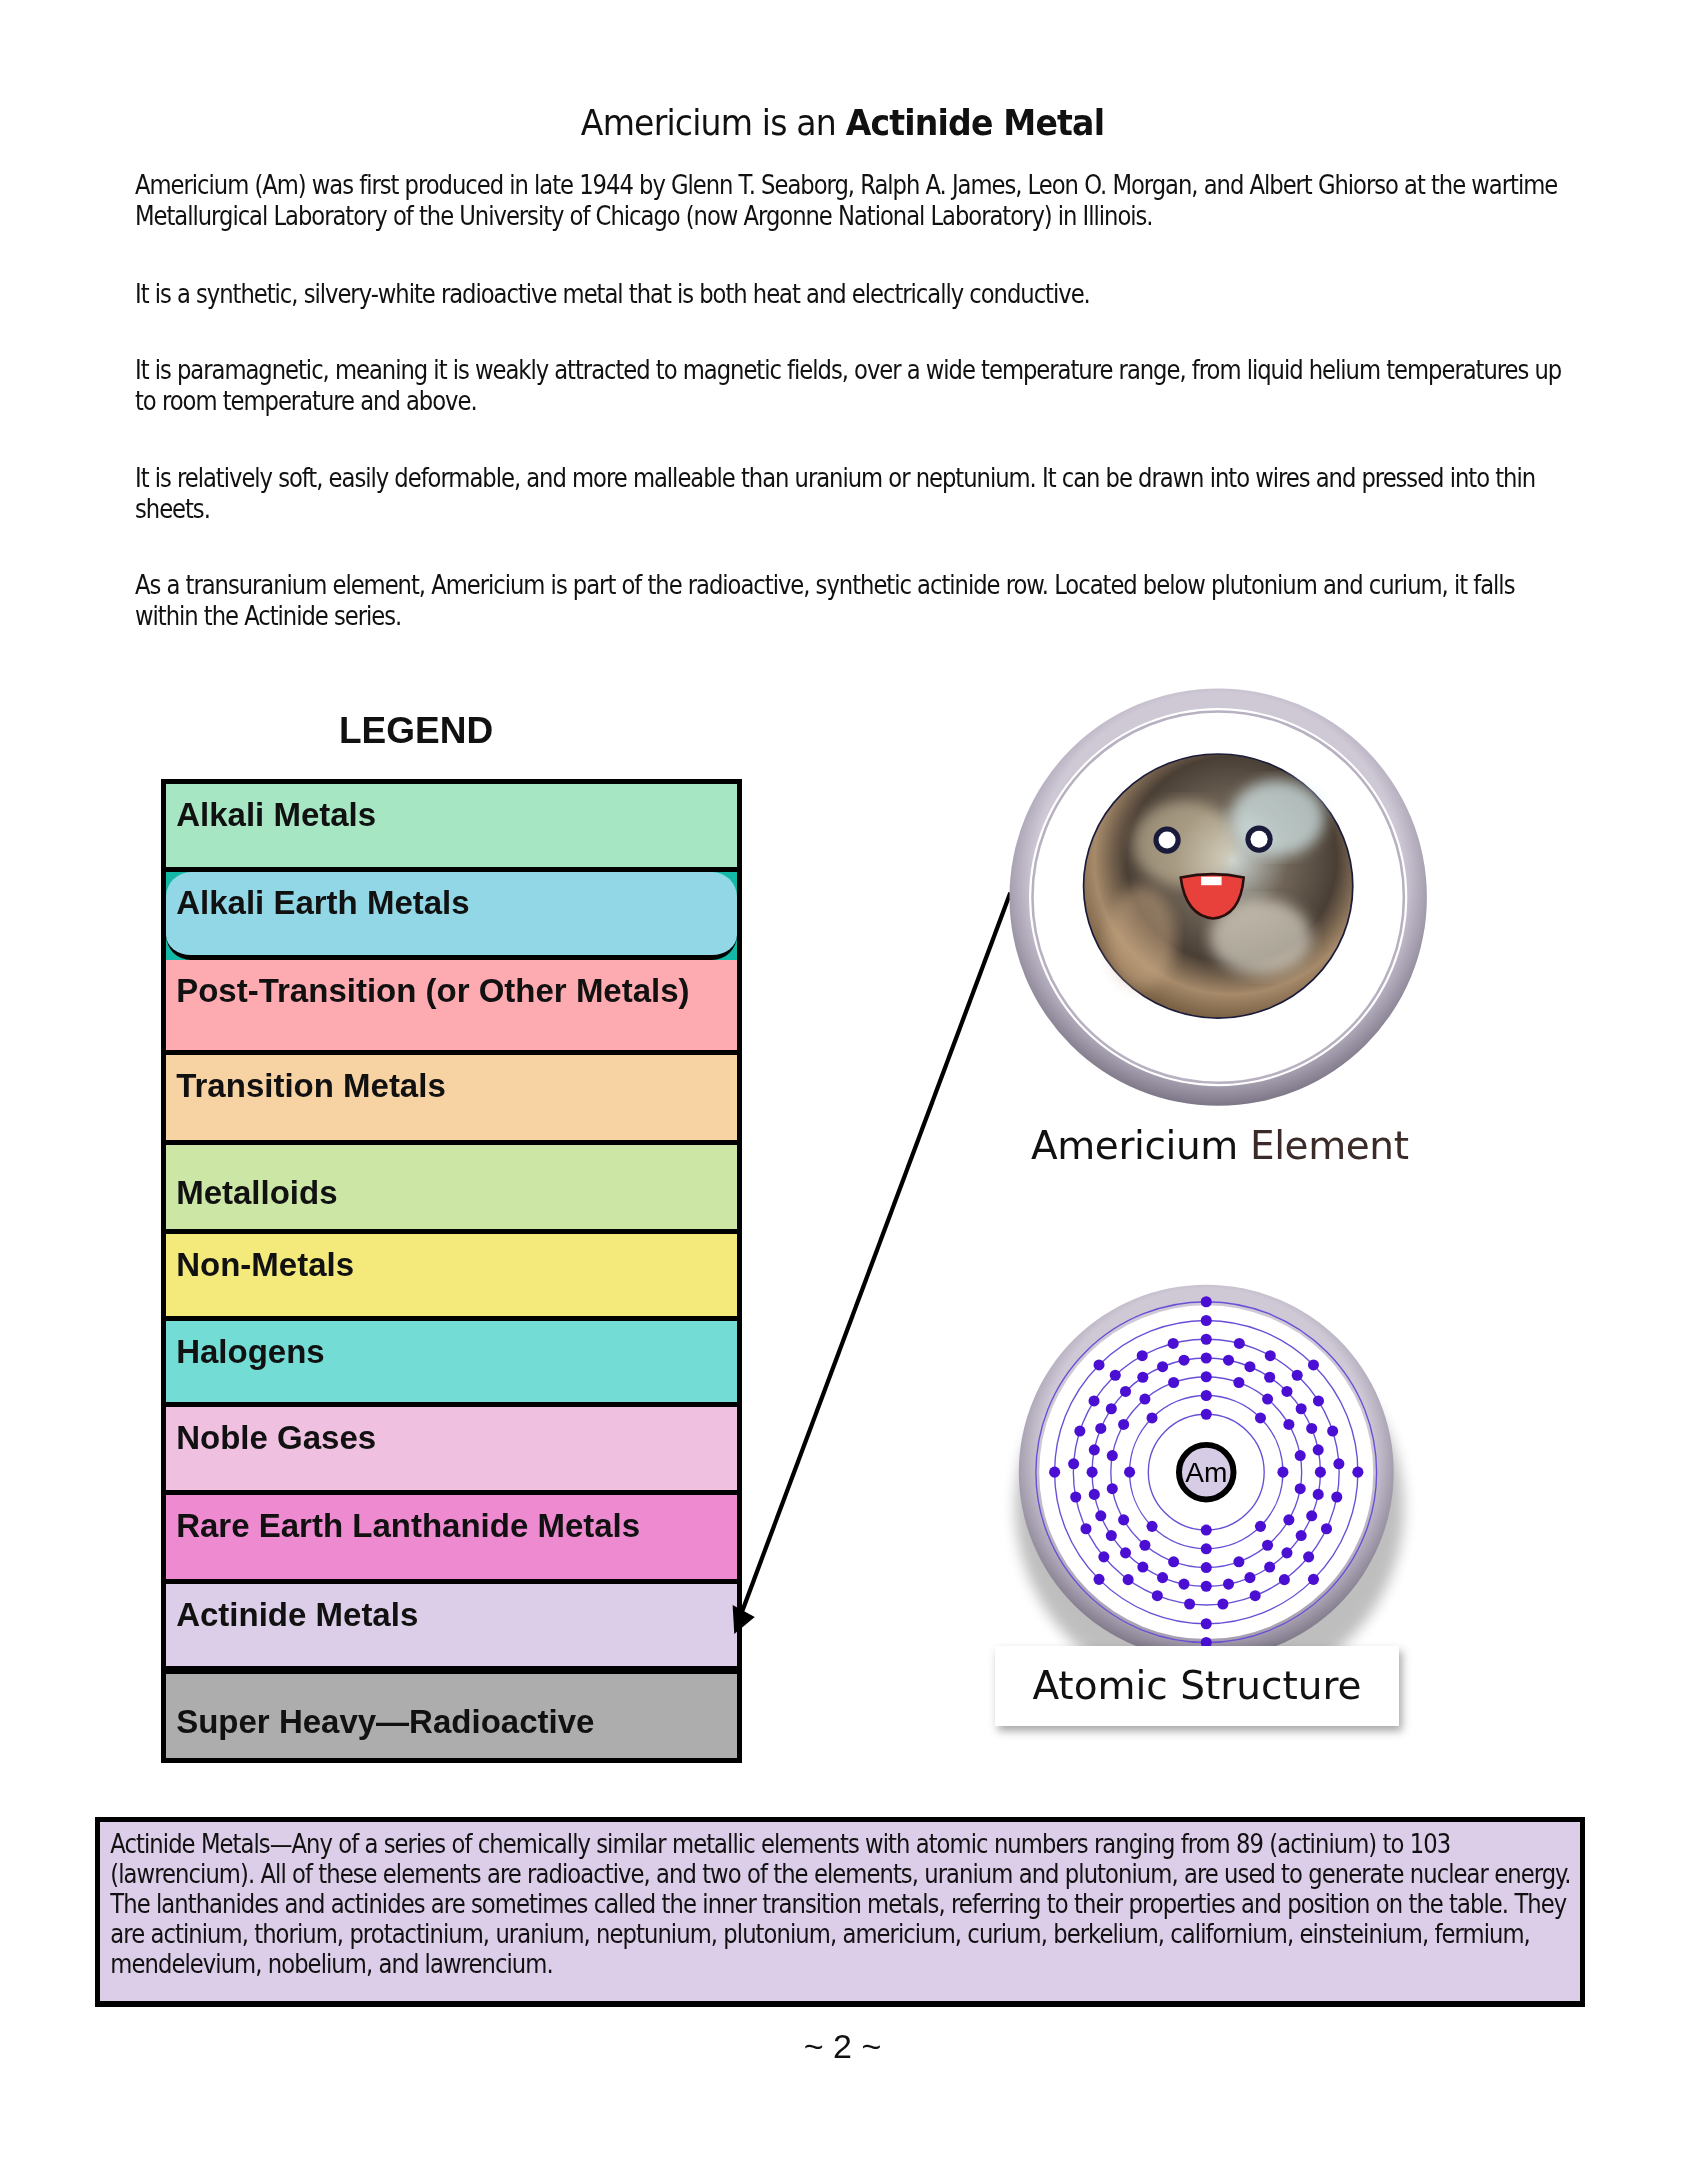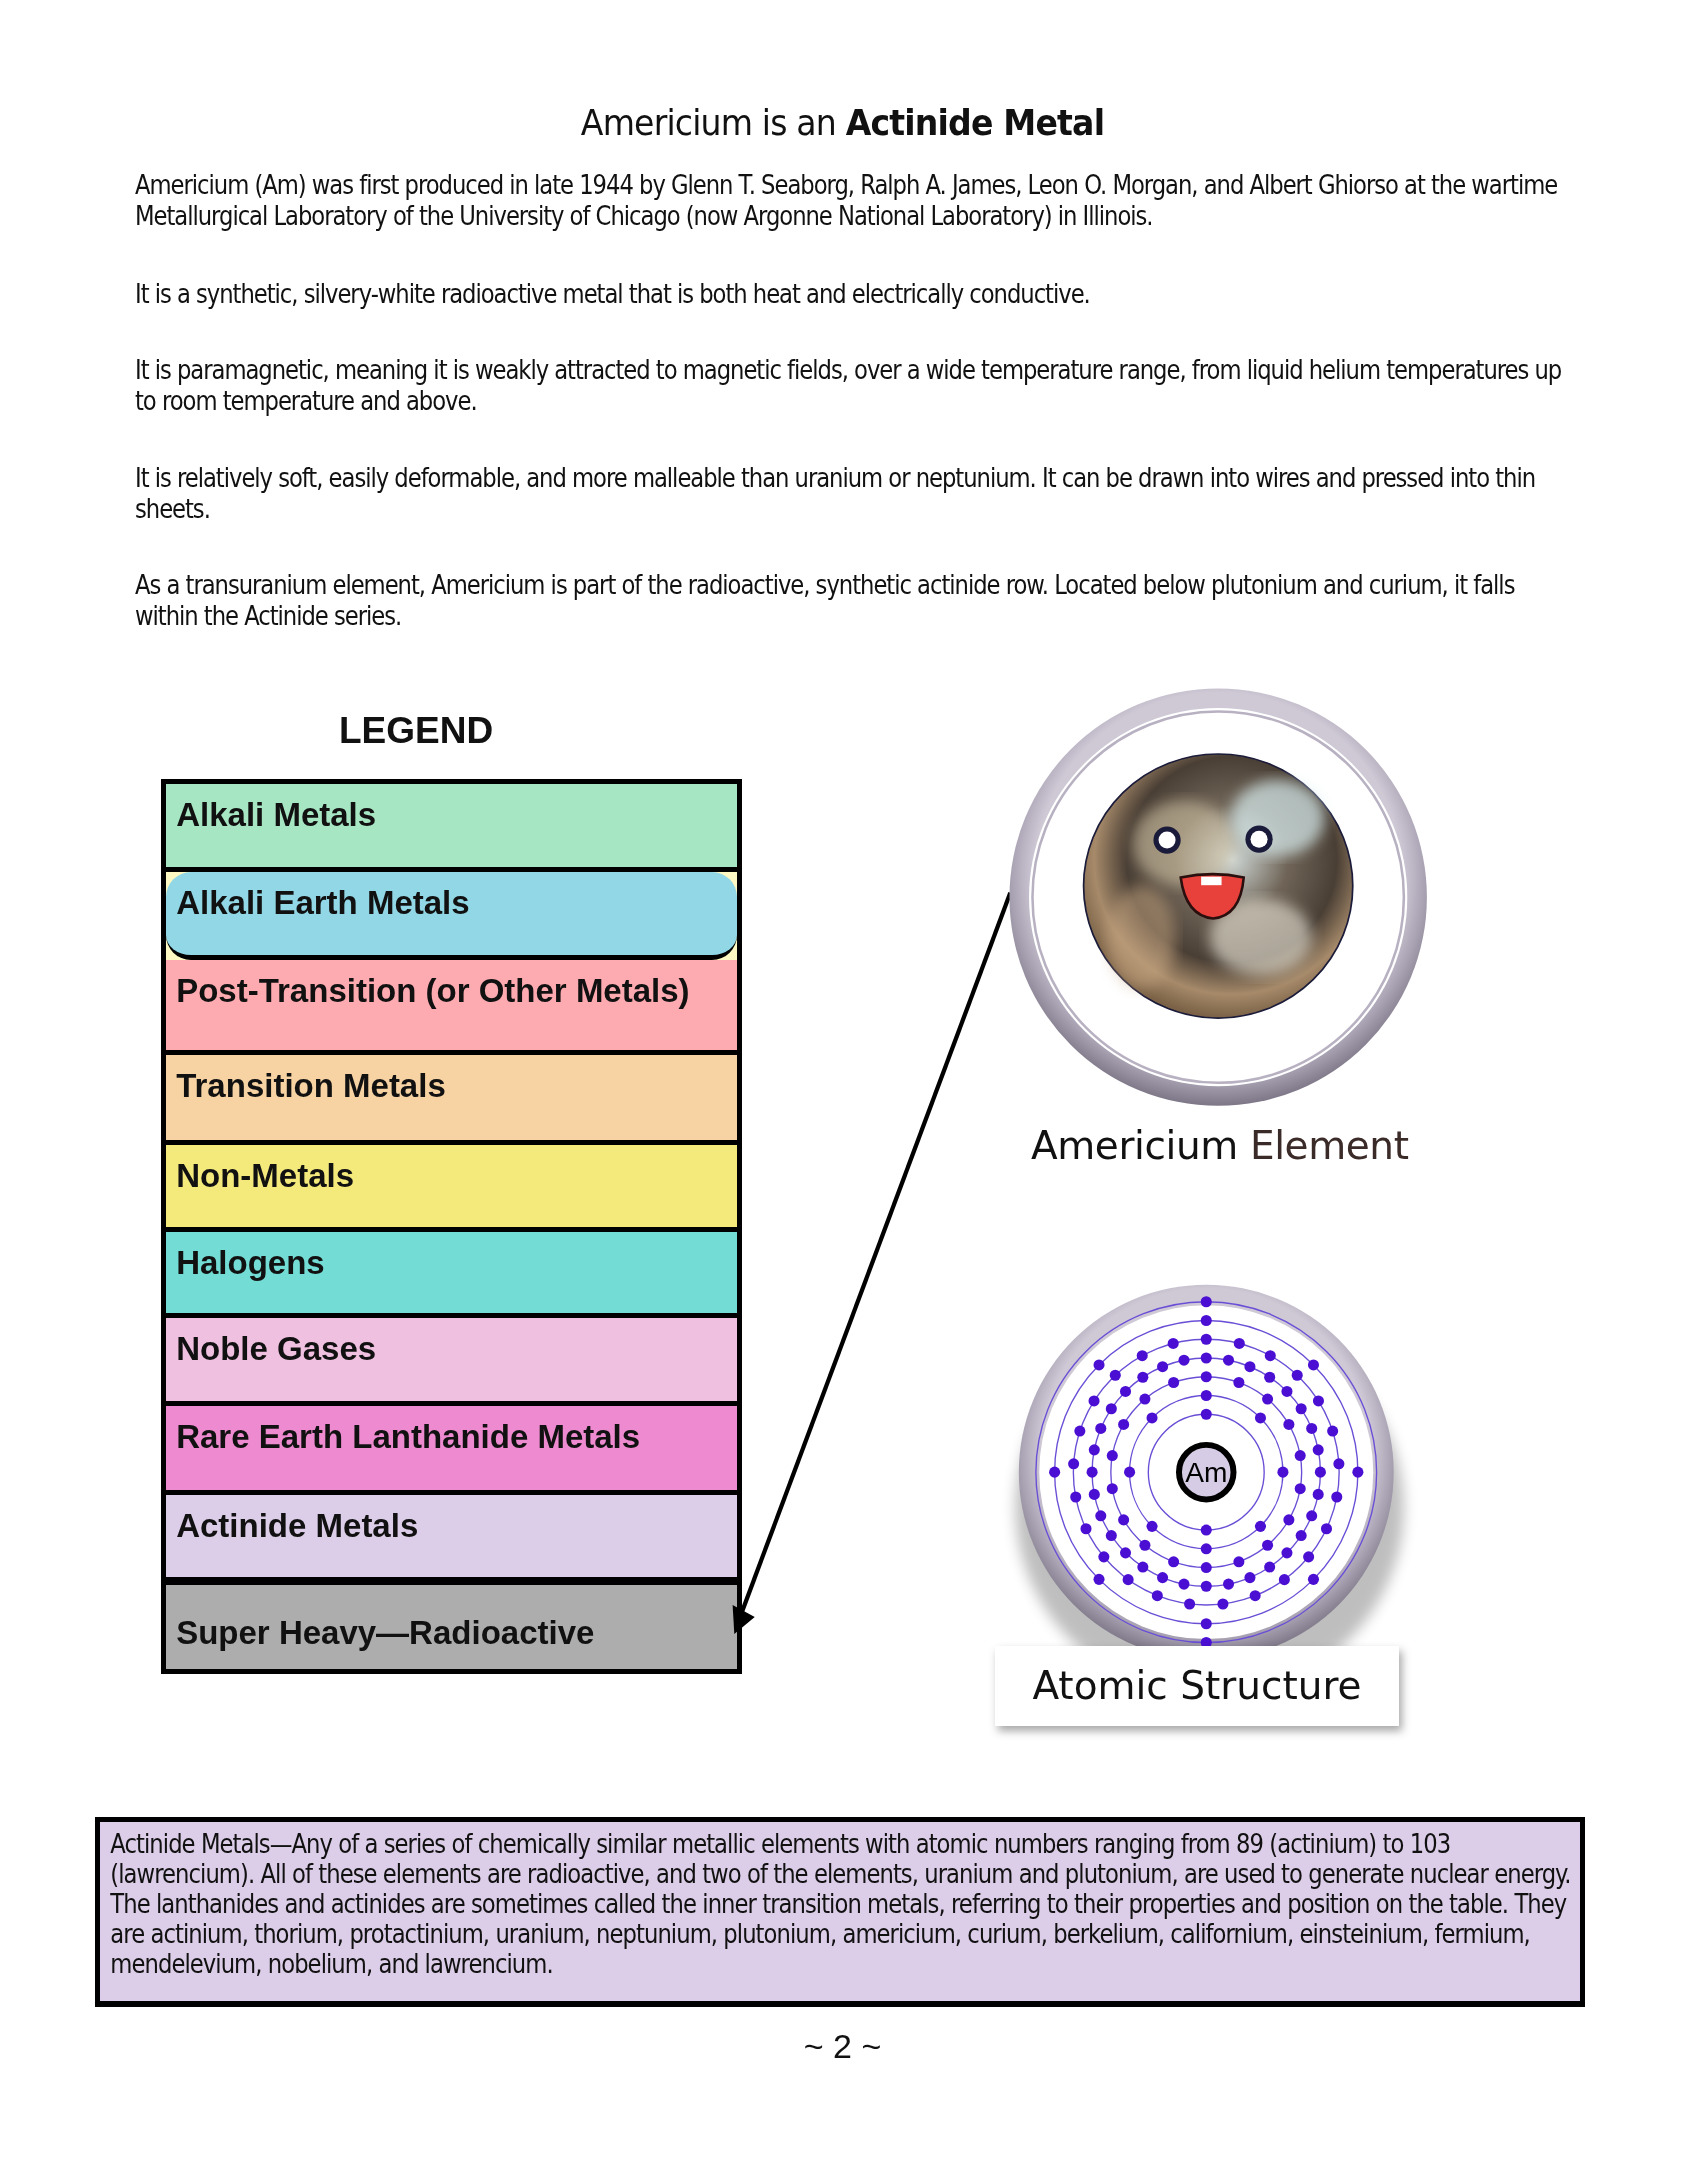--- a/index.html
+++ b/index.html
@@ -11,21 +11,21 @@
            letter-spacing: -0.9px; transform: scaleX(0.92); }
   .title b { font-weight: bold; }
 
   .para { position: absolute; left: 135px; width: 1431px; font-size: 26.4px; line-height: 31px;
           font-family: "DejaVu Sans", sans-serif; letter-spacing: -1.2px;
           transform-origin: left top; transform: scaleX(0.86); width: 1661px; }
 
   .legend-title { position: absolute; left: 339px; top: 710px; font-family: "Liberation Sans", sans-serif;
                   font-size: 37px; font-weight: bold; }
   .legend { position: absolute; left: 161px; top: 779px; width: 571px; border: 5.1px solid #000;
-            border-bottom: none; background: #fef9c3; }
+            border-bottom: none; background: #14b8a6; }
   .legend-item { position: relative; box-sizing: border-box; border-bottom: 5.1px solid #000;
                  font-family: "Liberation Sans", sans-serif; font-weight: bold; font-size: 33px;
                  padding-left: 10.2px; }
   .legend-item span { position: absolute; left: 10.2px; top: 12px; }
 
   .arrow-svg { position: absolute; left: 0; top: 0; width: 1685px; height: 2181px; pointer-events: none; }
 
   .element-caption { position: absolute; left: 1031px; top: 1123px; font-family: "DejaVu Sans", sans-serif;
                      font-size: 39px; letter-spacing: -0.4px; }
   .element-caption .second { color: #3a2a28; }
@@ -63,20 +63,23 @@
       <span>Alkali Metals</span>
     </div>
   <div class="legend-item" style="height: 88px; background: rgb(145, 215, 230); border-radius: 25px;">
       <span>Alkali Earth Metals</span>
     </div>
   <div class="legend-item" style="height: 95px; background: rgb(253, 170, 176);">
       <span>Post-Transition (or Other Metals)</span>
     </div>
   <div class="legend-item" style="height: 90px; background: rgb(247, 211, 163);">
       <span>Transition Metals</span>
+    </div>
+  <div class="legend-item" style="height: 89px; background: rgb(204, 230, 166);">
+      <span style="top:29px;">Metalloids</span>
     </div>
   <div class="legend-item" style="height: 87px; background: rgb(244, 234, 124);">
       <span>Non-Metals</span>
     </div>
   <div class="legend-item" style="height: 86px; background: rgb(115, 220, 213);">
       <span>Halogens</span>
     </div>
   <div class="legend-item" style="height: 88px; background: rgb(239, 192, 224);">
       <span>Noble Gases</span>
     </div>

